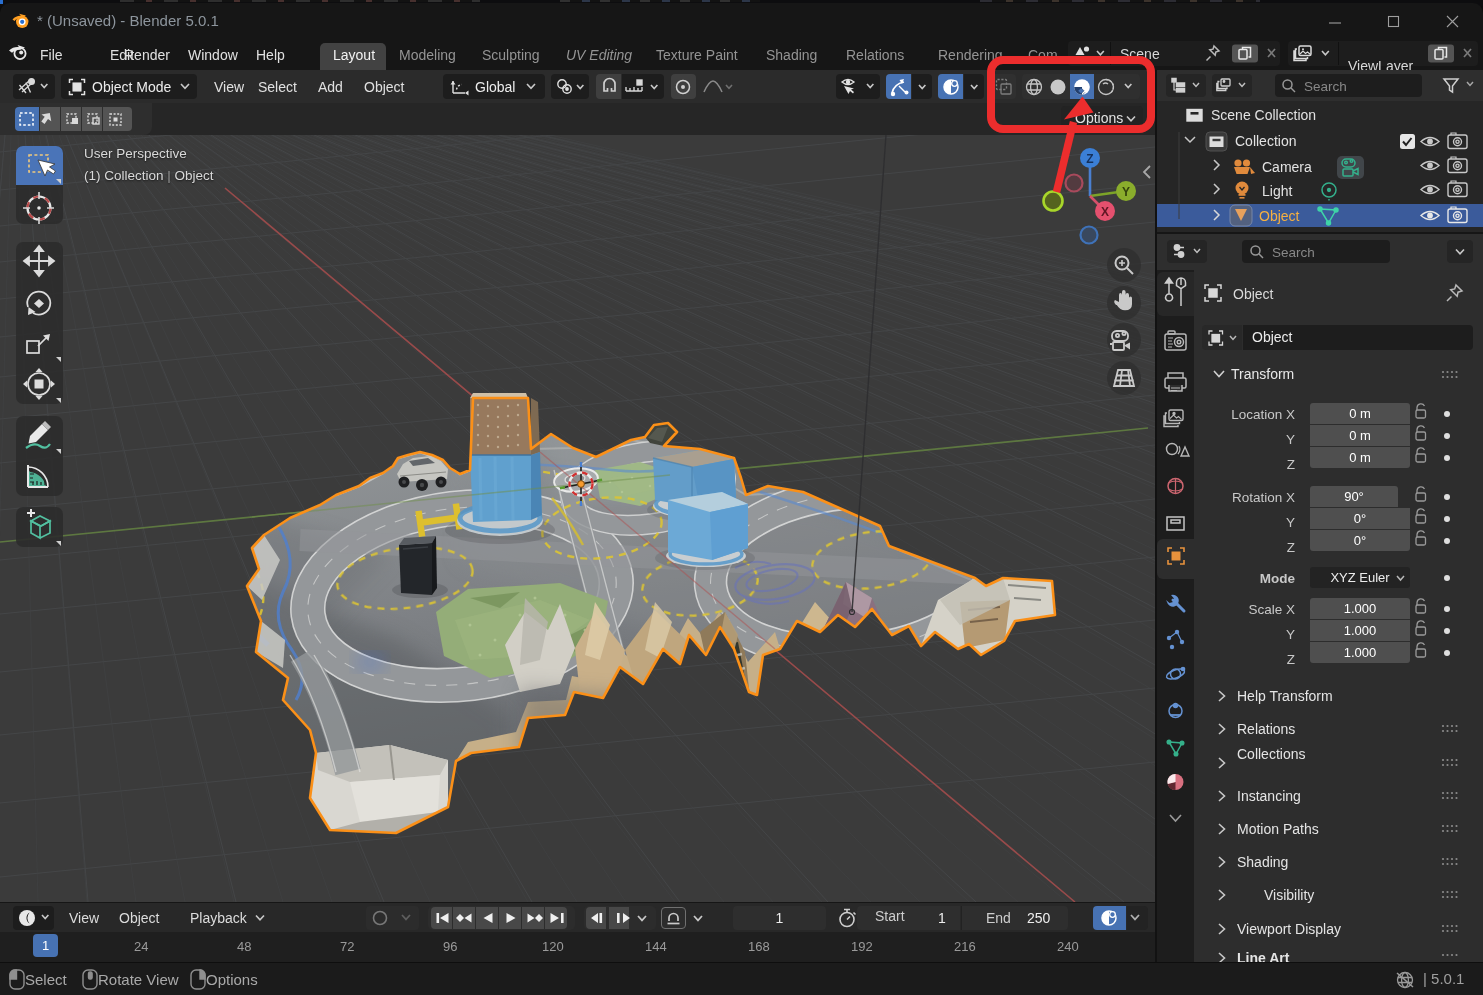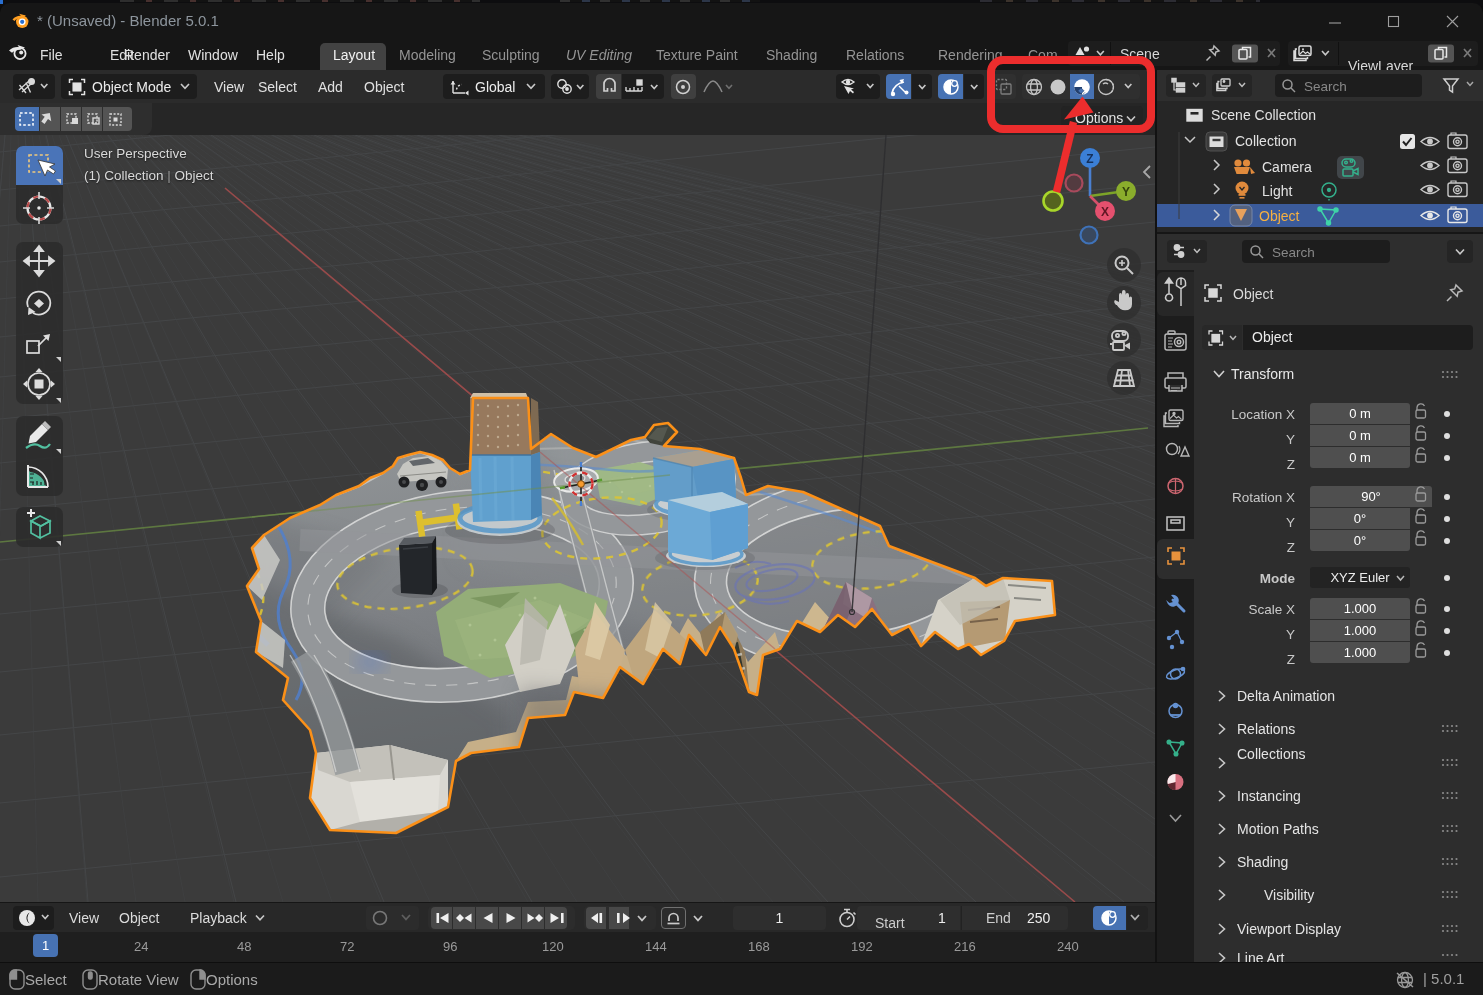--- a/index.html
+++ b/index.html
@@ -703,21 +703,21 @@
   </svg>
 
   <div class="abs" style="left:733px;top:3px;width:93px;height:24px;background:#2e2e2e;border-radius:4px;color:#eee;font-size:14px;text-align:center;line-height:24px;">1</div>
   <svg class="abs" style="left:836px;top:5px" width="22" height="20" viewBox="0 0 22 20">
     <g fill="none" stroke="#cecece" stroke-width="1.6">
       <circle cx="11" cy="11.5" r="7"></circle>
       <path d="M11 11.5 L14 8.5 M8 1.5 h6 M11 1.5 v2.5 M17.5 4.5 l2 2"></path>
     </g>
   </svg>
   <div class="abs" style="left:857px;top:3px;width:103px;height:24px;background:#2e2e2e;border-radius:4px 0 0 4px;"></div>
-  <div class="txt" style="left:875px;top:12px;font-size:14px;color:#cdcdcd;">Start</div>
+  <div class="txt" style="left:875px;top:5px;font-size:14px;color:#cdcdcd;">Start</div>
   <div class="txt" style="left:938px;top:7px;font-size:14px;color:#eee;">1</div>
   <div class="abs" style="left:961px;top:3px;width:107px;height:24px;background:#2e2e2e;border-radius:0 4px 4px 0;border-left:1px solid #222;"></div>
   <div class="txt" style="left:986px;top:7px;font-size:14px;color:#cdcdcd;">End</div>
   <div class="txt" style="left:1027px;top:7px;font-size:14px;color:#eee;">250</div>
 
   <div class="abs" style="left:1093px;top:3px;width:33px;height:24px;background:#4772b3;border-radius:4px 0 0 4px;"></div>
   <div class="abs" style="left:1127px;top:3px;width:21px;height:24px;background:#232323;border-radius:0 4px 4px 0;"></div>
   <svg class="abs" style="left:1097px;top:5px" width="50" height="20" viewBox="0 0 50 20">
     <circle cx="12" cy="10" r="7" fill="none" stroke="#fff" stroke-width="1.5"></circle>
     <path d="M12 3 a7 7 0 0 0 0 14 Z" fill="#fff"></path>
@@ -1037,21 +1037,21 @@
   <div class="plabel" style="left:38px;top:256px;width:100px;">Rotation X</div>
   <div class="plabel" style="left:38px;top:281px;width:100px;">Y</div>
   <div class="plabel" style="left:38px;top:306px;width:100px;">Z</div>
   <div class="plabel" style="left:38px;top:337px;width:100px;font-weight:bold;">Mode</div>
   <div class="plabel" style="left:38px;top:368px;width:100px;">Scale X</div>
   <div class="plabel" style="left:38px;top:393px;width:100px;">Y</div>
   <div class="plabel" style="left:38px;top:418px;width:100px;">Z</div>
   <div class="field" style="left:153px;top:169px;width:100px;height:21px;line-height:21px;border-radius:3px 3px 0 0;">0 m</div>
   <div class="field" style="left:153px;top:191px;width:100px;height:21px;line-height:21px;border-radius:0;">0 m</div>
   <div class="field" style="left:153px;top:213px;width:100px;height:21px;line-height:21px;border-radius:0 0 3px 3px;">0 m</div>
-  <div class="field" style="left:153px;top:252px;width:122px;height:21px;line-height:21px;border-radius:3px 3px 0 0;">90°</div>
+  <div class="field" style="left:153px;top:252px;width:88px;height:21px;line-height:21px;border-radius:3px 3px 0 0;">90°</div>
   <div class="field" style="left:153px;top:274px;width:100px;height:21px;line-height:21px;border-radius:0;">0°</div>
   <div class="field" style="left:153px;top:296px;width:100px;height:21px;line-height:21px;border-radius:0 0 3px 3px;">0°</div>
   <div class="abs" style="left:153px;top:333px;width:100px;height:21px;background:#232323;border-radius:3px;color:#ececec;font-size:13px;text-align:center;line-height:21px;">XYZ Euler</div>
   <svg class="abs" style="left:238px;top:340px" width="12" height="10" viewBox="0 0 12 10">
       <path d="M2 2 l3.5 4 l3.5-4" fill="none" stroke="#b8b8b8" stroke-width="1.5"></path>
     </svg>
   <div class="field" style="left:153px;top:364px;width:100px;height:21px;line-height:21px;border-radius:3px 3px 0 0;">1.000</div>
   <div class="field" style="left:153px;top:386px;width:100px;height:21px;line-height:21px;border-radius:0;">1.000</div>
   <div class="field" style="left:153px;top:408px;width:100px;height:21px;line-height:21px;border-radius:0 0 3px 3px;">1.000</div>
   <svg class="abs" style="left:257px;top:167px" width="40" height="270" viewBox="0 0 40 270">
@@ -1084,30 +1084,30 @@
         <circle cx="33" cy="140" r="3"></circle>
       <circle cx="33" cy="177" r="3"></circle>
       <circle cx="33" cy="208" r="3"></circle>
         <circle cx="33" cy="230" r="3"></circle>
         <circle cx="33" cy="252" r="3"></circle>
     </g>
   </svg>
   <svg class="abs" style="left:58px;top:455px" width="14" height="14" viewBox="0 0 14 14">
       <path d="M4 2 l5.5 5 l-5.5 5" fill="none" stroke="#c8c8c8" stroke-width="1.6"></path>
     </svg>
-  <div class="txt" style="left:80px;top:454px;font-size:14px;color:#e4e4e4;">Delta Animation</div>
+  <div class="txt" style="left:80px;top:454px;font-size:14px;color:#e4e4e4;">Help Transform</div>
 
   <div class="txt" style="left:80px;top:487px;font-size:14px;color:#e4e4e4;">Relations</div>
   <div class="txt" style="left:80px;top:512px;font-size:14px;color:#e4e4e4;">Collections</div>
   <div class="txt" style="left:80px;top:554px;font-size:14px;color:#e4e4e4;">Instancing</div>
   <div class="txt" style="left:80px;top:587px;font-size:14px;color:#e4e4e4;">Motion Paths</div>
   <div class="txt" style="left:80px;top:620px;font-size:14px;color:#e4e4e4;">Shading</div>
   <div class="txt" style="left:80px;top:653px;font-size:14px;color:#e4e4e4;margin-left:27px;">Visibility</div>
   <div class="txt" style="left:80px;top:687px;font-size:14px;color:#e4e4e4;">Viewport Display</div>
-  <div class="txt" style="left:80px;top:716px;font-size:14px;color:#e4e4e4;">Line Art</div>
+  <div class="txt" style="left:80px;top:716px;font-size:14px;color:#e4e4e4;font-weight:bold;">Line Art</div>
   <svg class="abs" style="left:58px;top:488px" width="14" height="14" viewBox="0 0 14 14">
       <path d="M4 2 l5.5 5 l-5.5 5" fill="none" stroke="#c8c8c8" stroke-width="1.6"></path>
     </svg>
   <svg class="abs" style="left:58px;top:522px" width="14" height="14" viewBox="0 0 14 14">
       <path d="M4 2 l5.5 5 l-5.5 5" fill="none" stroke="#c8c8c8" stroke-width="1.6"></path>
     </svg>
   <svg class="abs" style="left:58px;top:555px" width="14" height="14" viewBox="0 0 14 14">
       <path d="M4 2 l5.5 5 l-5.5 5" fill="none" stroke="#c8c8c8" stroke-width="1.6"></path>
     </svg>
   <svg class="abs" style="left:58px;top:588px" width="14" height="14" viewBox="0 0 14 14">

